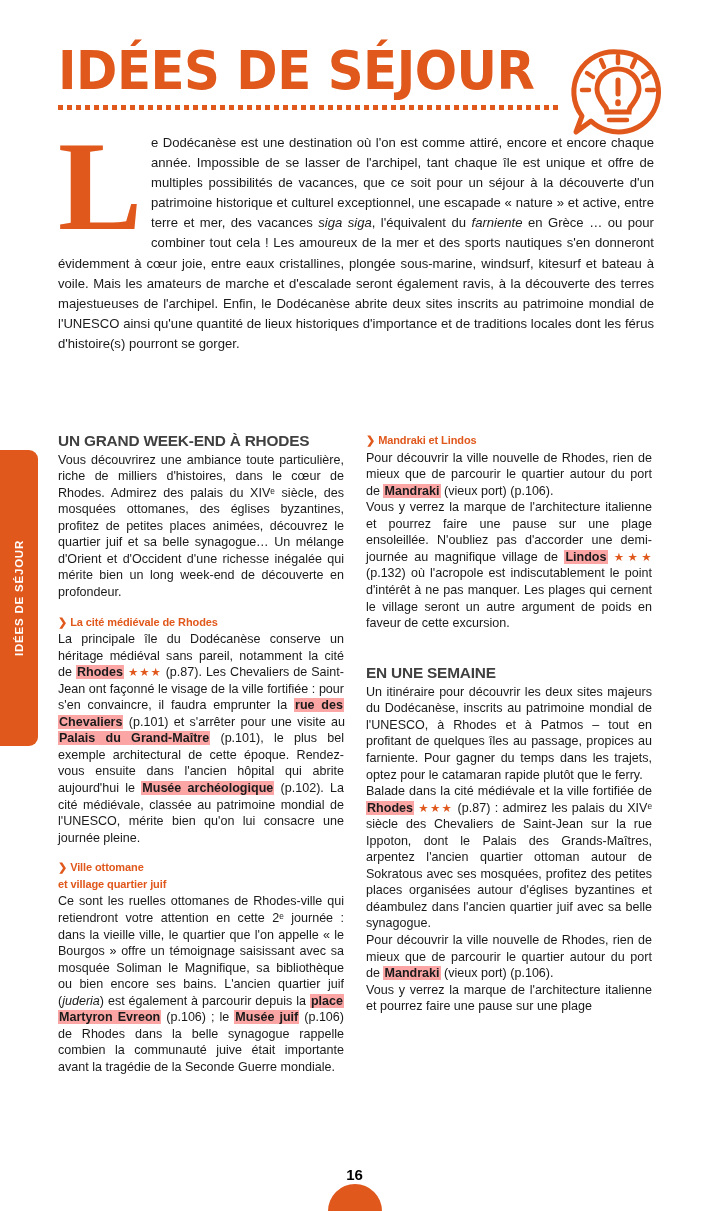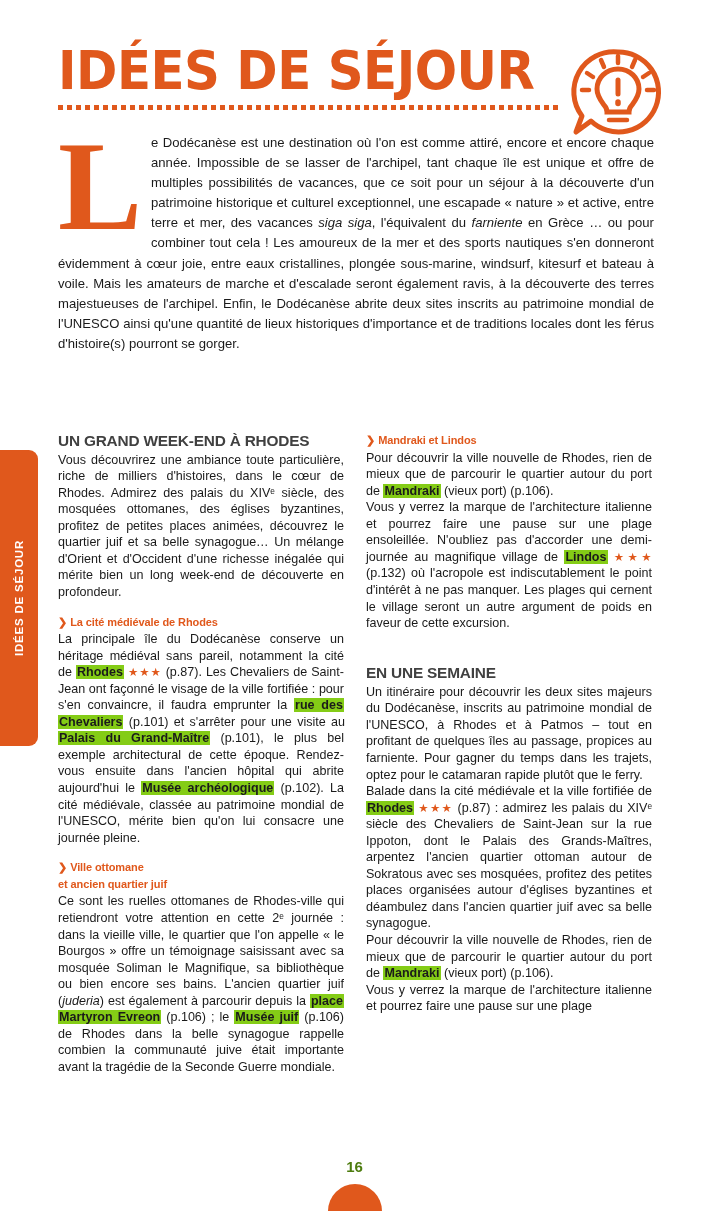--- a/index.html
+++ b/index.html
@@ -131,21 +131,21 @@
     letter-spacing: -0.1px;
     font-family: Liberation Sans, sans-serif;
   }
   h3.sub-title .chev { margin-right: 3px; font-weight: bold; }
 
   p.body { margin: 0 0 0 0; }
   p.body + p.body { margin-top: 0; }
   p.body i { font-style: italic; }
 
   .hl {
-    background: #84cc16;
+    background: #fca5a5;
     font-weight: bold;
     padding: 0 1px;
     box-decoration-break: clone;
     -webkit-box-decoration-break: clone;
   }
   .stars { color: #E0581C; letter-spacing: 0.5px; font-size: 11.5px; }
   sup { font-size: 0.66em; vertical-align: 0.42em; line-height: 0; }
 
   
   .footer-dot {
@@ -155,25 +155,25 @@
     transform: translateX(-50%);
     width: 54px;
     height: 27px;
     background: #E0581C;
     border-top-left-radius: 27px;
     border-top-right-radius: 27px;
   }
   .page-number {
     position: absolute;
     left: 50%;
-    bottom: 36px;
+    bottom: 28px;
     transform: translateX(-50%);
     font-size: 15px;
     font-weight: bold;
-    color: #4d7c0f;
+    color: #000000;
     font-family: "Liberation Sans Narrow", "Liberation Sans", sans-serif;
   }
 </style>
 </head>
 <body>
 
 <div class="side-tab">
   <span class="side-tab-label">IDÉES DE SÉJOUR</span>
 </div>
 
@@ -207,21 +207,21 @@
 </div>
 
 <div class="col col-left">
 
   <h2 class="sec-title">UN GRAND WEEK-END À RHODES</h2>
   <p class="body"><span>Vous découvrirez une ambiance toute particulière, riche de milliers d'histoires, dans le cœur de Rhodes. Admirez des palais du XIV</span><sup>e</sup><span> siècle, des mosquées ottomanes, des églises byzantines, profitez de petites places animées, découvrez le quartier juif et sa belle synagogue… Un mélange d'Orient et d'Occident d'une richesse inégalée qui mérite bien un long week-end de découverte en profondeur.</span></p>
 
   <h3 class="sub-title"><span class="chev">❯</span><span>La cité médiévale de Rhodes</span></h3>
   <p class="body"><span>La principale île du Dodécanèse conserve un héritage médiéval sans pareil, notamment la cité de </span><span class="hl">Rhodes</span> <span class="stars">★★★</span><span> (p.87). Les Chevaliers de Saint-Jean ont façonné le visage de la ville fortifiée : pour s'en convaincre, il faudra emprunter la </span><span class="hl">rue des Chevaliers</span><span> (p.101) et s'arrêter pour une visite au </span><span class="hl">Palais du Grand-Maître</span><span> (p.101), le plus bel exemple architectural de cette époque. Rendez-vous ensuite dans l'ancien hôpital qui abrite aujourd'hui le </span><span class="hl">Musée archéologique</span><span> (p.102). La cité médiévale, classée au patrimoine mondial de l'UNESCO, mérite bien qu'on lui consacre une journée pleine.</span></p>
 
-  <h3 class="sub-title"><span class="chev">❯</span><span>Ville ottomane</span><br><span>et ancien quartier juif</span></h3>
+  <h3 class="sub-title"><span class="chev">❯</span><span>Ville ottomane</span><br><span>et village quartier juif</span></h3>
   <p class="body"><span>Ce sont les ruelles ottomanes de Rhodes-ville qui retiendront votre attention en cette 2</span><sup>e</sup><span> journée : dans la vieille ville, le quartier que l'on appelle « le Bourgos » offre un témoignage saisissant avec sa mosquée Soliman le Magnifique, sa bibliothèque ou bien encore ses bains. L'ancien quartier juif (</span><i>juderia</i><span>) est également à parcourir depuis la </span><span class="hl">place Martyron Evreon</span><span> (p.106) ; le </span><span class="hl">Musée juif</span><span> (p.106) de Rhodes dans la belle synagogue rappelle combien la communauté juive était importante avant la tragédie de la Seconde Guerre mondiale.</span></p>
 
 </div>
 
 <div class="col col-right">
 
   <h3 class="sub-title" style="margin-top:0"><span class="chev">❯</span><span>Mandraki et Lindos</span></h3>
   <p class="body"><span>Pour découvrir la ville nouvelle de Rhodes, rien de mieux que de parcourir le quartier autour du port de </span><span class="hl">Mandraki</span><span> (vieux port) (p.106).</span></p>
   <p class="body"><span>Vous y verrez la marque de l'architecture italienne et pourrez faire une pause sur une plage ensoleillée. N'oubliez pas d'accorder une demi-journée au magnifique village de </span><span class="hl">Lindos</span> <span class="stars">★★★</span><span> (p.132) où l'acropole est indiscutablement le point d'intérêt à ne pas manquer. Les plages qui cernent le village seront un autre argument de poids en faveur de cette excursion.</span></p>
 

